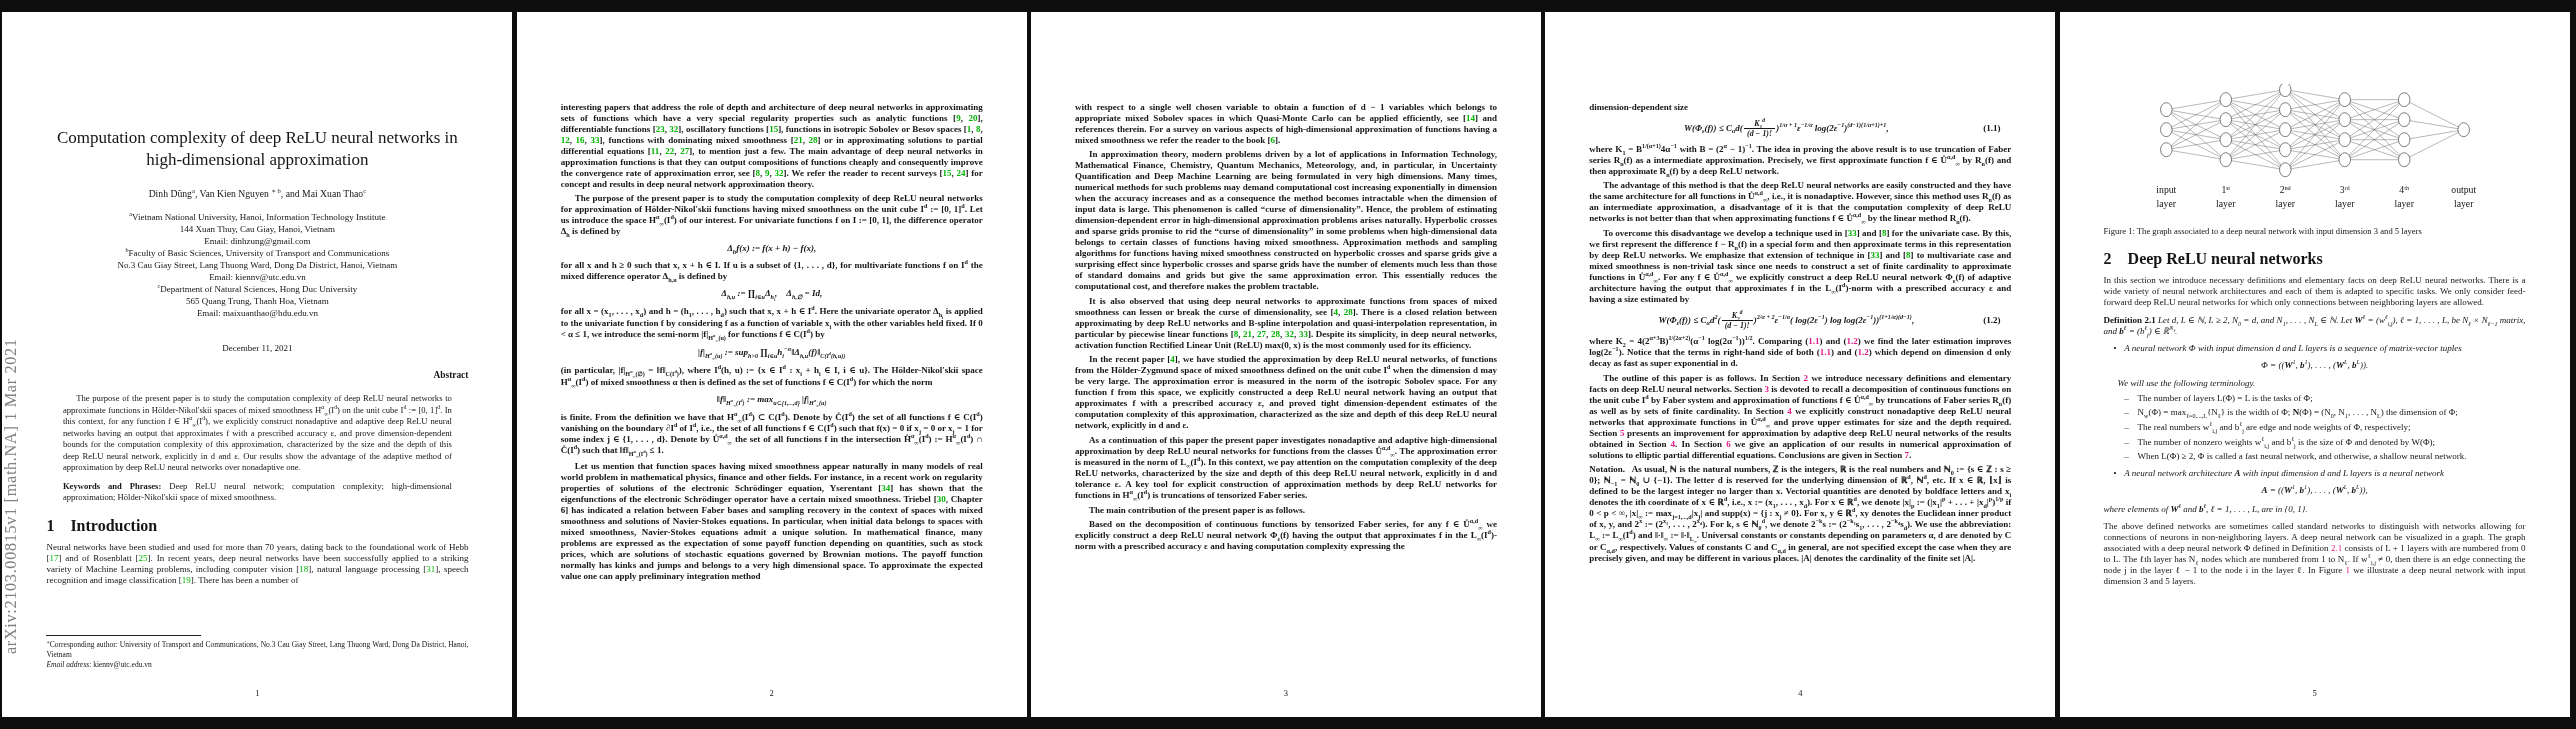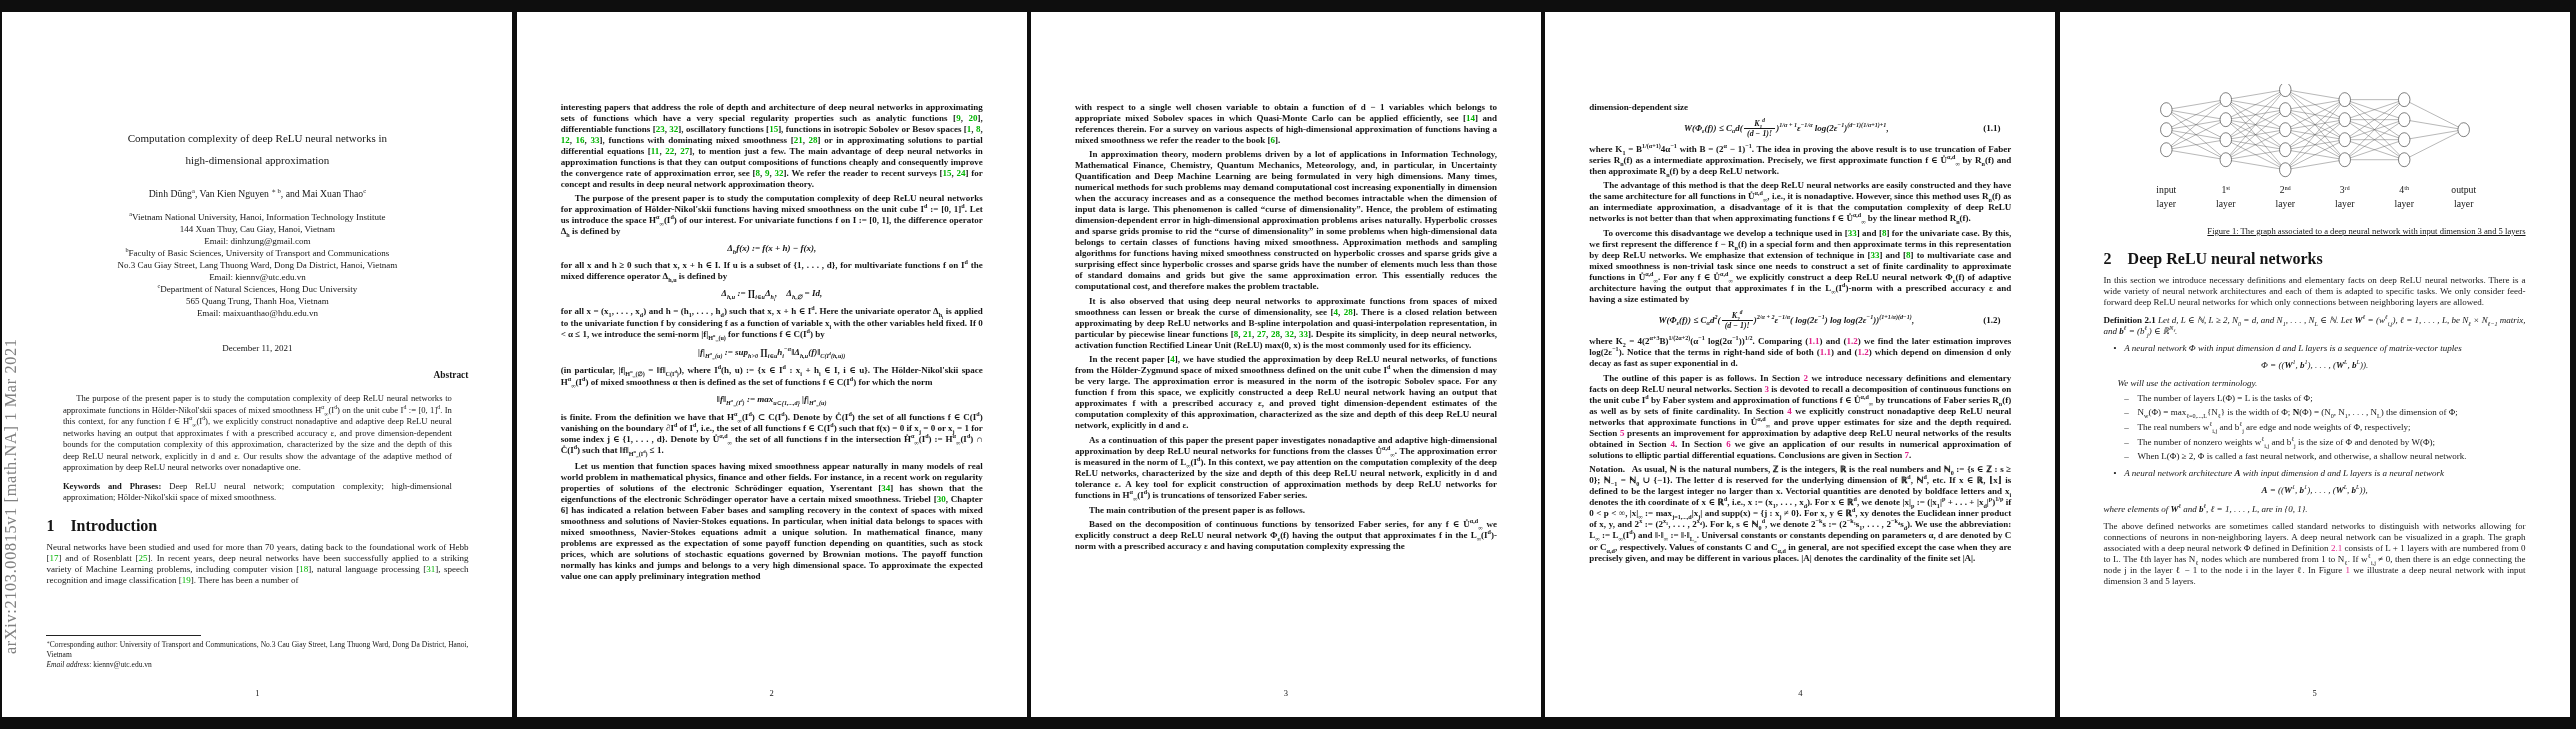--- a/index.html
+++ b/index.html
@@ -18,21 +18,21 @@
   .fr .de{padding:0 3px;}
   sup,sub{font-size:0.68em;line-height:0;}
   .g{color:#00b400;}
   .m{color:#e0218a;}
   b.rm{font-style:normal;}
   .sec-head{font-weight:bold;font-size:16px;margin:16px 0 11px 0;}
   .pageno{position:absolute;bottom:18px;left:0;right:0;text-align:center;font-size:8.5px;}
   
   .wm{position:absolute;left:2.4px;top:642px;transform:rotate(-90deg);transform-origin:left top;
       white-space:nowrap;color:#818181;font-size:16.4px;letter-spacing:0.6px;}
-  .p1-title{padding-top:115px;text-align:center;font-size:11px;line-height:22px;white-space:pre-line;}
+  .p1-title{padding-top:115px;text-align:center;font-size:17px;line-height:22px;white-space:pre-line;}
   .p1-authors{margin-top:17px;text-align:center;font-size:9.7px;}
   .p1-affil{margin-top:12px;text-align:center;font-size:9px;line-height:12px;white-space:pre-line;}
   .p1-date{margin-top:24px;text-align:center;font-size:9px;}
   .p1-abs-head{margin-top:16px;text-align:right;font-weight:bold;font-size:9.4px;}
   .p1-abstract{margin:12px auto 0 auto;width:389px;text-align:justify;text-indent:1.55em;font-size:8.6px;line-height:11.5px;}
   .p1-keywords{margin:7.3px auto 0 auto;width:389px;text-align:justify;font-size:8.6px;line-height:11.5px;}
   .fnblock{position:absolute;left:44px;right:44px;bottom:47px;font-size:7.5px;line-height:10px;text-align:justify;}
   .fnrule{width:155px;border-top:0.9px solid #222;margin-bottom:3.6px;}
   
   .textcol{padding-top:86px;font-weight:bold;}
@@ -40,21 +40,21 @@
   .ditem::before{content:"\2013";position:absolute;left:20.7px;}
   .bitem{position:relative;padding-left:20.7px;text-align:justify;margin-top:6px;font-style:italic;}
   .bitem::before{content:"\2022";position:absolute;left:9.7px;}
   .def{margin-top:7.3px;text-align:justify;font-style:italic;}
   .ceq{text-align:center;font-style:italic;font-size:9px;margin:6px 0;}
   
   .figwrap{padding-top:72px;text-align:center;}
   .figwrap svg line{stroke:#555;stroke-width:0.7;}
   .figwrap svg ellipse{fill:#fff;stroke:#2e2e2e;stroke-width:1;}
   .figwrap svg text{font-family:"Liberation Serif","DejaVu Serif",serif;font-size:16px;fill:#151515;text-anchor:middle;}
-  .figcap{margin-top:9.7px;text-align:right;font-size:8.6px;text-decoration:underline;}
+  .figcap{margin-top:9.7px;text-align:left;font-size:8.6px;}
 </style>
 </head>
 <body>
 
 <div class="canvas">
 
   <div class="page">
     <div class="wm">arXiv:2103.00815v1  [math.NA]  1 Mar 2021</div>
     <div class="p1-title">Computation complexity of deep ReLU neural networks in
 high-dimensional approximation</div>
@@ -248,21 +248,21 @@
           <text x="535" y="180">output</text>
           <text x="535" y="203">layer</text>
         </svg>
     </div>
     <div class="figcap">Figure 1: The graph associated to a deep neural network with input dimension 3 and 5 layers</div>
     <div class="sec-head">2 Deep ReLU neural networks</div>
     <div class="par flush">In this section we introduce necessary definitions and elementary facts on deep ReLU neural networks. There is a wide variety of neural network architectures and each of them is adapted to specific tasks. We only consider feed-forward deep ReLU neural networks for which only connections between neighboring layers are allowed.</div>
     <div class="def"><b class="rm">Definition 2.1</b> Let d, L ∈ ℕ, L ≥ 2, N<sub>0</sub> = d, and N<sub>1</sub>, . . . , N<sub>L</sub> ∈ ℕ. Let <b>W</b><sup>ℓ</sup> = (w<sup>ℓ</sup><sub>i,j</sub>), ℓ = 1, . . . , L, be N<sub>ℓ</sub> × N<sub>ℓ−1</sub> matrix, and <b>b</b><sup>ℓ</sup> = (b<sup>ℓ</sup><sub>j</sub>) ∈ ℝ<sup>N<sub>ℓ</sub></sup>.</div>
     <div class="bitem">A neural network Φ with input dimension d and L layers is a sequence of matrix-vector tuples</div>
     <div class="ceq">Φ = ((<b>W</b><sup>1</sup>, <b>b</b><sup>1</sup>), . . . , (<b>W</b><sup>L</sup>, <b>b</b><sup>L</sup>)).</div>
-    <div class="def" style="text-indent:1.55em">We will use the activation terminology.</div>
+    <div class="def" style="text-indent:1.55em">We will use the following terminology.</div>
     <div class="ditem">The number of layers L(Φ) = L is the tasks of Φ;</div>
     <div class="ditem">N<sub>w</sub>(Φ) = max<sub>ℓ=0,...,L</sub>{N<sub>ℓ</sub>} is the width of Φ; <b>N</b>(Φ) = (N<sub>0</sub>, N<sub>1</sub>, . . . , N<sub>L</sub>) the dimension of Φ;</div>
     <div class="ditem">The real numbers w<sup>ℓ</sup><sub>i,j</sub> and b<sup>ℓ</sup><sub>j</sub> are edge and node weights of Φ, respectively;</div>
     <div class="ditem">The number of nonzero weights w<sup>ℓ</sup><sub>i,j</sub> and b<sup>ℓ</sup><sub>j</sub> is the size of Φ and denoted by W(Φ);</div>
     <div class="ditem">When L(Φ) ≥ 2, Φ is called a fast neural network, and otherwise, a shallow neural network.</div>
     <div class="bitem">A neural network architecture <b>A</b> with input dimension d and L layers is a neural network</div>
     <div class="ceq"><b>A</b> = ((<b>W</b><sup>1</sup>, <b>b</b><sup>1</sup>), . . . , (<b>W</b><sup>L</sup>, <b>b</b><sup>L</sup>)),</div>
     <div class="def">where elements of <b>W</b><sup>ℓ</sup> and <b>b</b><sup>ℓ</sup>, ℓ = 1, . . . , L, are in {0, 1}.</div>
     <div class="par flush" style="margin-top:6px">The above defined networks are sometimes called standard networks to distinguish with networks allowing for connections of neurons in non-neighboring layers. A deep neural network can be visualized in a graph. The graph associated with a deep neural network Φ defined in Definition <span class="m">2.1</span> consists of L + 1 layers with are numbered from 0 to L. The ℓth layer has N<sub>ℓ</sub> nodes which are numbered from 1 to N<sub>ℓ</sub>. If w<sup>ℓ</sup><sub>i,j</sub> ≠ 0, then there is an edge connecting the node j in the layer ℓ − 1 to the node i in the layer ℓ. In Figure <span class="m">1</span> we illustrate a deep neural network with input dimension 3 and 5 layers.</div>
     <div class="pageno">5</div>

